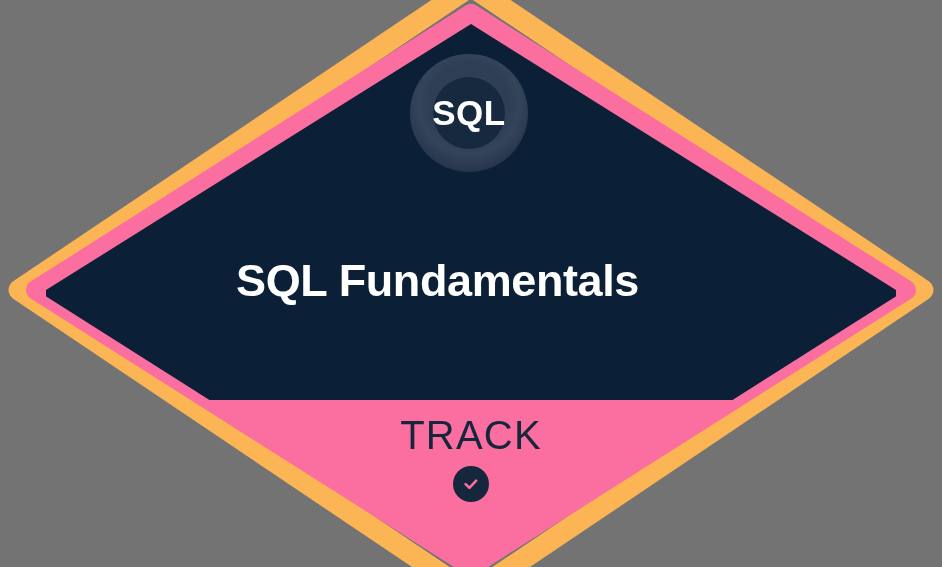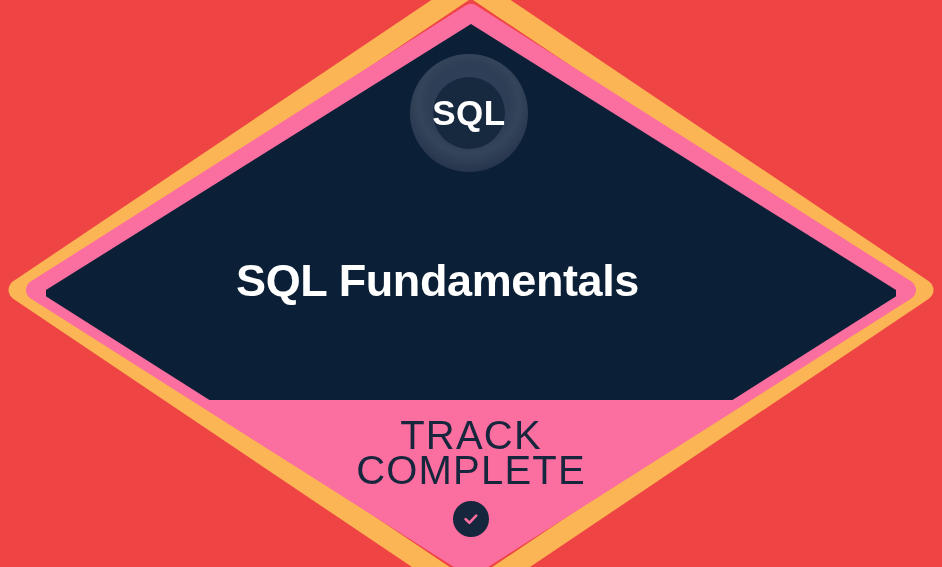--- a/index.html
+++ b/index.html
@@ -11,21 +11,21 @@
     width: 942px;
     height: 567px;
     overflow: hidden;
     font-family: "Liberation Sans", sans-serif;
   }
 
   #badge-stage {
     position: relative;
     width: 942px;
     height: 567px;
-    background: #ef4444;
+    background: #737373;
   }
 
   #badge-svg {
     position: absolute;
     left: 0;
     top: 0;
     width: 942px;
     height: 567px;
     display: block;
   }
@@ -156,21 +156,20 @@
   <div class="logo-wrap">
     <div class="logo-ring"></div>
     <div class="logo-hole"></div>
     <div class="logo-text">SQL</div>
   </div>
 
   <div class="badge-title">SQL Fundamentals</div>
 
   <div class="status-block">
     <div class="status-line">TRACK</div>
-    <div class="status-line">COMPLETE</div>
     <div class="check-badge">
       <svg width="20" height="20" viewBox="0 0 20 20" aria-hidden="true">
         <path d="M 4.6 10.1 L 8.4 13.8 L 15.2 6.6" fill="none" stroke="#fb6ea0" stroke-width="2.6" stroke-linecap="round" stroke-linejoin="round"></path>
       </svg>
     </div>
   </div>
 
 </div>
 
 </body></html>

